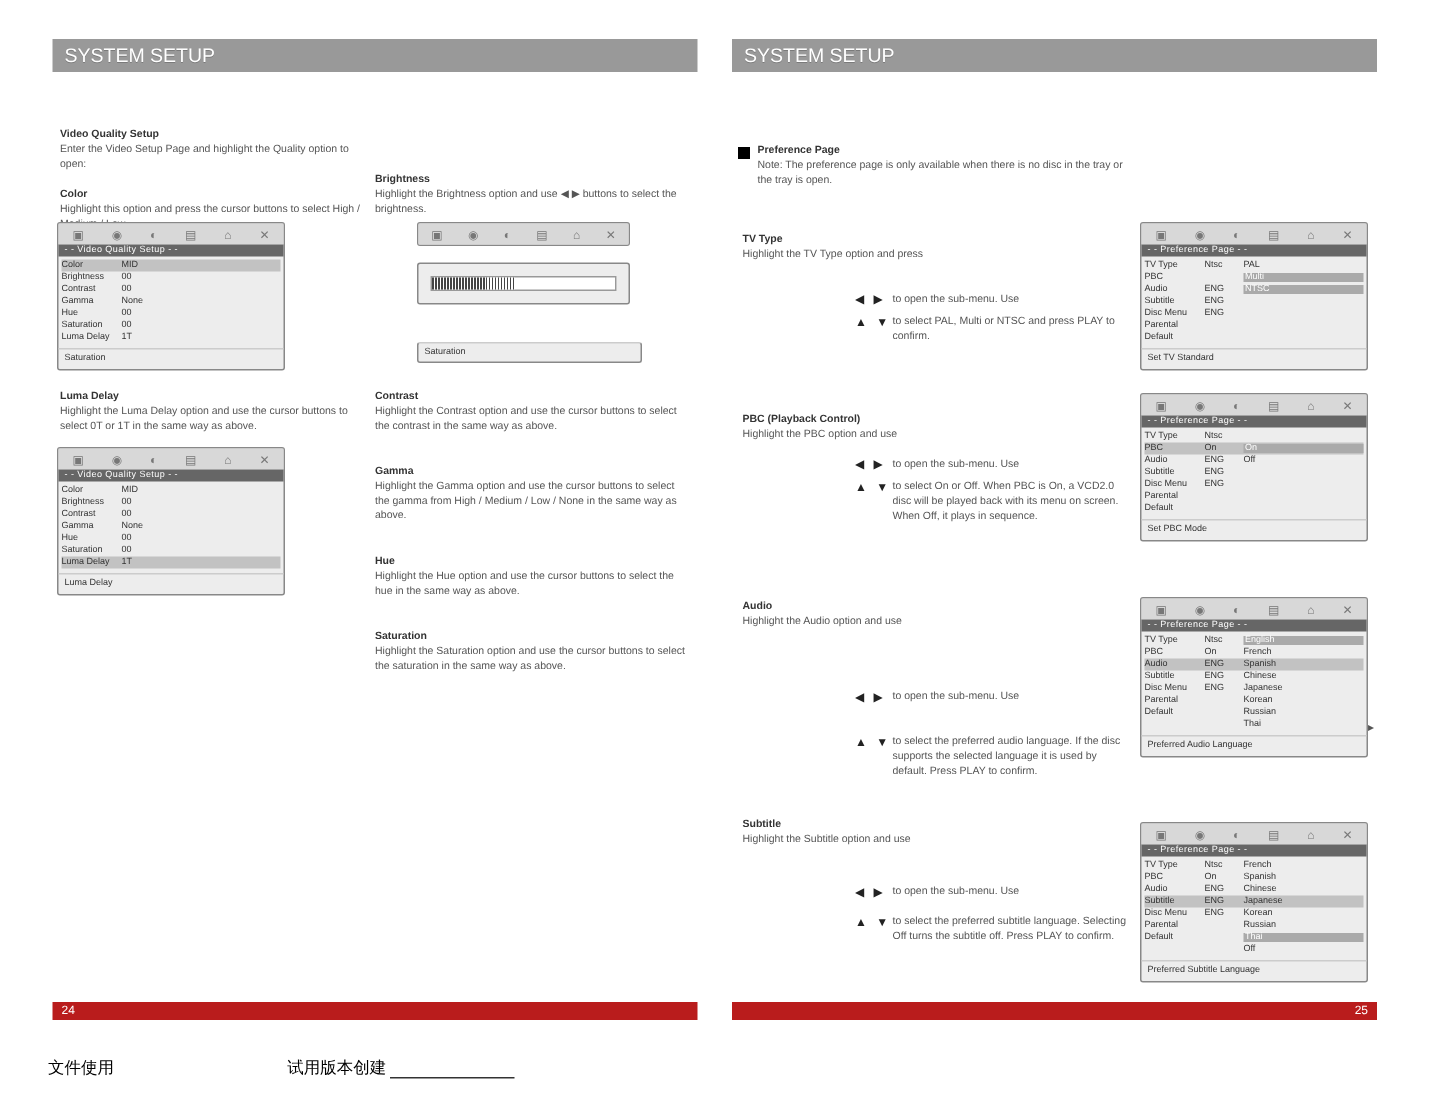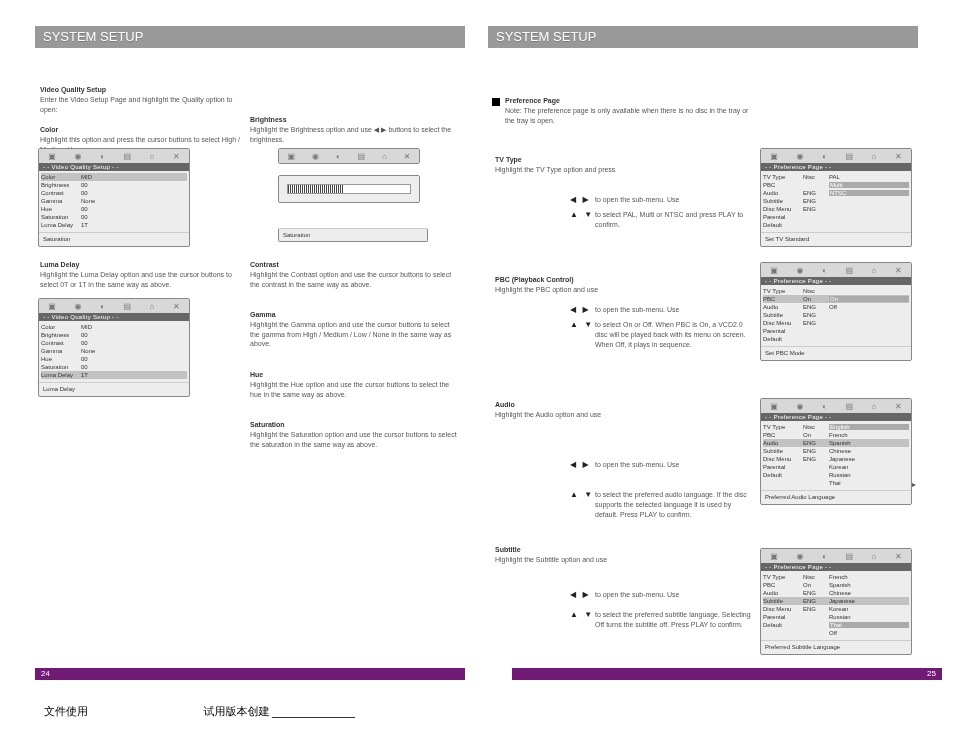--- a/index.html
+++ b/index.html
@@ -1,23 +1,23 @@
 <!DOCTYPE html>
 <html><head>
 <meta charset="utf-8">
 <style>
   body { margin:0; font-family: Arial, sans-serif; background:#fff; width:954px; }
   .page { position:relative; width:954px; height:738px; }
   .header { position:absolute; top:26px; height:22px; background:#999; }
   .header-left { left:35px; width:430px; }
   .header-right { left:488px; width:430px; }
   .header span { color:#fff; font-size:13px; line-height:22px; padding-left:8px; text-shadow:0 1px 0 rgba(0,0,0,.2); }
-  .pagenum-bar { position:absolute; top:668px; height:12px; background:#701a75; }
+  .pagenum-bar { position:absolute; top:668px; height:12px; background:#b91c1c; }
   .pnum-left { left:35px; width:430px; }
-  .pnum-right { left:488px; width:430px;margin-left:24px; }
+  .pnum-right { left:488px; width:430px; }
   .pagenum-bar span { color:#fff; font-size:8px; line-height:12px; }
 
   .squarebullet { position:absolute; width:8px; height:8px; background:#000; }
 
   .bodytext { position:absolute; font-size:7px; color:#555; line-height:1.4; }
   .bodytext strong { color:#333; }
 
   .menu { position:absolute; width:150px; border:1px solid #888; background:#ededed; border-radius:2px; font-size:6px; color:#333; }
   .menu-icons { height:14px; background:#d8d8d8; display:flex; justify-content:space-around; align-items:center; }
   .menu-icons span { font-size:8px; color:#777; }
@@ -27,21 +27,21 @@
   .menu-row .val2.hilite { background:#aaa; color:#fff; padding-left:1px; }
   .menu-row.selected { background:#c2c2c2; }
   .menu-footer { padding:3px 4px 4px; font-size:6px; color:#333; border-top:1px solid #ccc; margin-top:2px; }
 
   .slider-box { position:absolute; width:140px; border:1px solid #888; background:#ededed; border-radius:2px; }
   .slider-track { margin:8px; height:8px; border:1px solid #999; background:#fff; position:relative; }
   .slider-fill { position:absolute; top:0; bottom:0; left:0; background:repeating-linear-gradient(90deg,#444 0 1px,#fff 1px 2px); }
 
   .arrows { position:absolute; font-size:8px; color:#222; letter-spacing:2px; }
 
-  .footer { position:absolute; left:44px; top:704px; font-size:11px; color:#000; font-family:"SimSun","Songti SC",serif; }
+  .footer { position:absolute; left:32px; top:704px; font-size:11px; color:#000; font-family:"SimSun","Songti SC",serif; }
   .footer .gap { display:inline-block; width:110px; }
   .footer .line { border-bottom:1px solid #333; padding:0 40px; }
 </style>
 </head>
 <body>
 
 <div class="page">
 
   <div class="header header-left">
     <span>SYSTEM SETUP</span>

